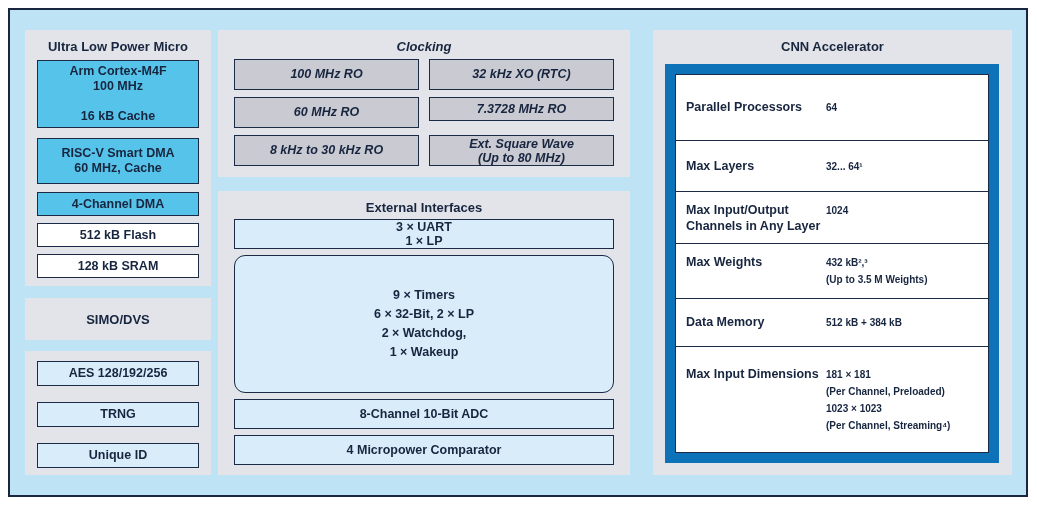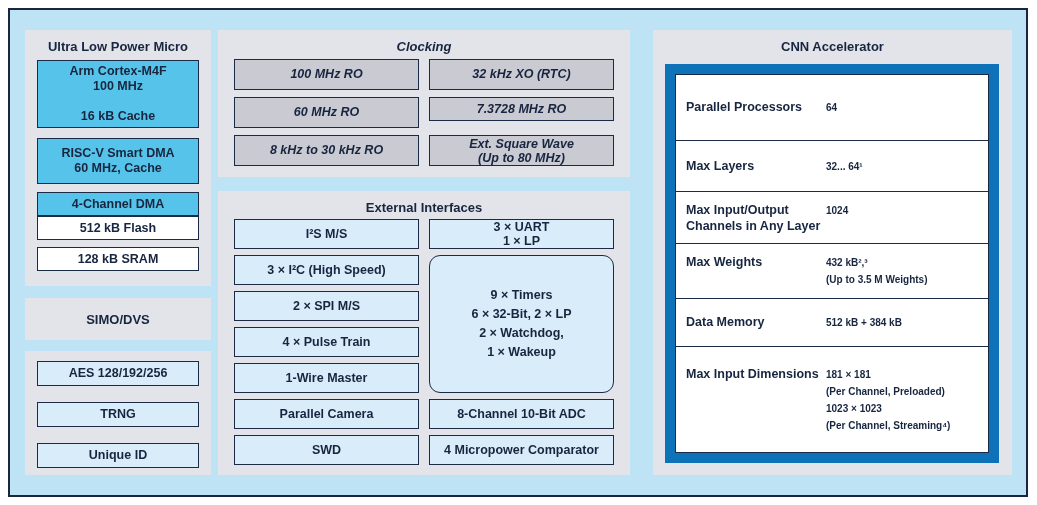--- a/index.html
+++ b/index.html
@@ -61,21 +61,21 @@
 
   <div class="panel" style="left:25px;top:30px;width:186px;height:256px;">
     <div class="panel-title">Ultra Low Power Micro</div>
     <div class="stack">
       <div class="block cyan" style="height:68px;margin-bottom:10px;">Arm Cortex-M4F
 100 MHz
 
 16 kB Cache</div>
       <div class="block cyan" style="height:46px;margin-bottom:8px;">RISC-V Smart DMA
 60 MHz, Cache</div>
-      <div class="block cyan" style="height:24px;">4-Channel DMA</div>
+      <div class="block cyan" style="height:24px;margin-bottom:7px;">4-Channel DMA</div>
       <div class="block purple" style="height:24px;margin-bottom:7px;">512 kB Flash</div>
       <div class="block purple" style="height:24px;">128 kB SRAM</div>
     </div>
   </div>
 
   <div class="panel" style="left:25px;top:298px;width:186px;height:42px;display:flex;align-items:center;justify-content:center;">
     <div style="font-weight:bold;font-size:13px;">SIMO/DVS</div>
   </div>
 
   <div class="panel" style="left:25px;top:351px;width:186px;height:124px;">
@@ -95,29 +95,20 @@
       <div class="block grayb" style="height:24px;">7.3728 MHz RO</div>
       <div class="block grayb" style="height:31px;">8 kHz to 30 kHz RO</div>
       <div class="block grayb" style="height:31px;line-height:14px;">Ext. Square Wave
 (Up to 80 MHz)</div>
     </div>
   </div>
 
   <div class="panel" style="left:218px;top:191px;width:412px;height:284px;">
     <div class="panel-title">External Interfaces</div>
     <div class="cols">
-      <div class="col">
-        <div class="block blueb" style="height:30px;margin-bottom:6px;">I²S M/S</div>
-        <div class="block blueb" style="height:30px;margin-bottom:6px;">3 × I²C (High Speed)</div>
-        <div class="block blueb" style="height:30px;margin-bottom:6px;">2 × SPI M/S</div>
-        <div class="block blueb" style="height:30px;margin-bottom:6px;">4 × Pulse Train</div>
-        <div class="block blueb" style="height:30px;margin-bottom:6px;">1-Wire Master</div>
-        <div class="block blueb" style="height:30px;margin-bottom:6px;">Parallel Camera</div>
-        <div class="block blueb" style="height:30px;">SWD</div>
-      </div>
       <div class="col">
         <div class="block blueb" style="height:30px;margin-bottom:6px;line-height:14px;">3 × UART
 1 × LP</div>
         <div class="block blueb" style="height:138px;margin-bottom:6px;line-height:19px;border-radius:11px;">9 × Timers
 6 × 32-Bit, 2 × LP
 2 × Watchdog,
 1 × Wakeup</div>
         <div class="block blueb" style="height:30px;margin-bottom:6px;text-align:center;">8-Channel 10-Bit ADC</div>
         <div class="block blueb" style="height:30px;">4 Micropower Comparator</div>
       </div>

